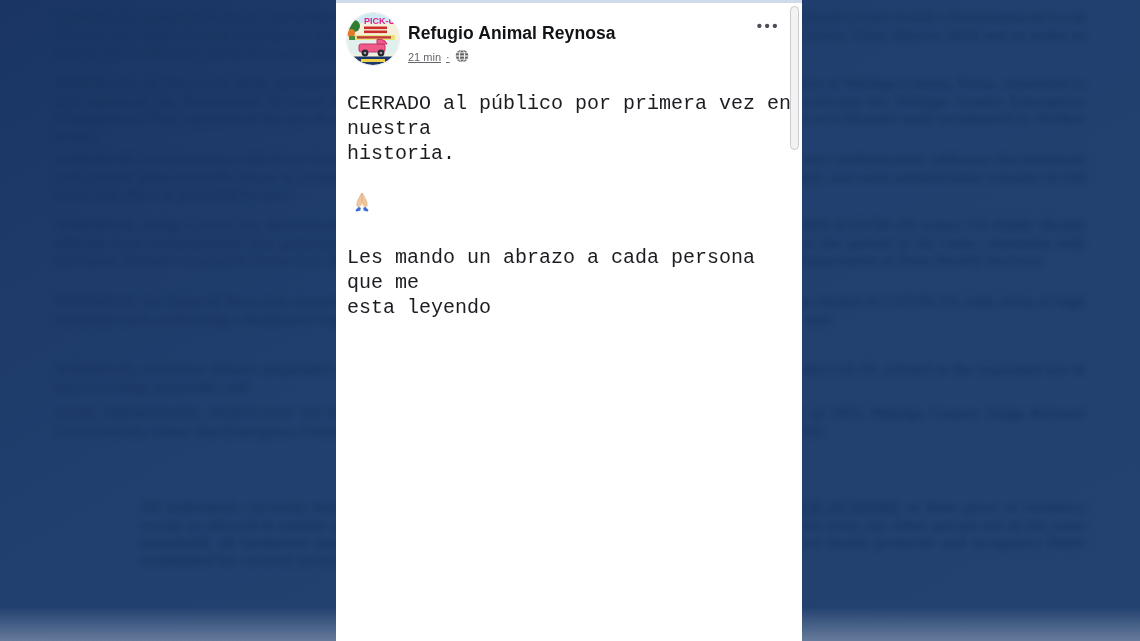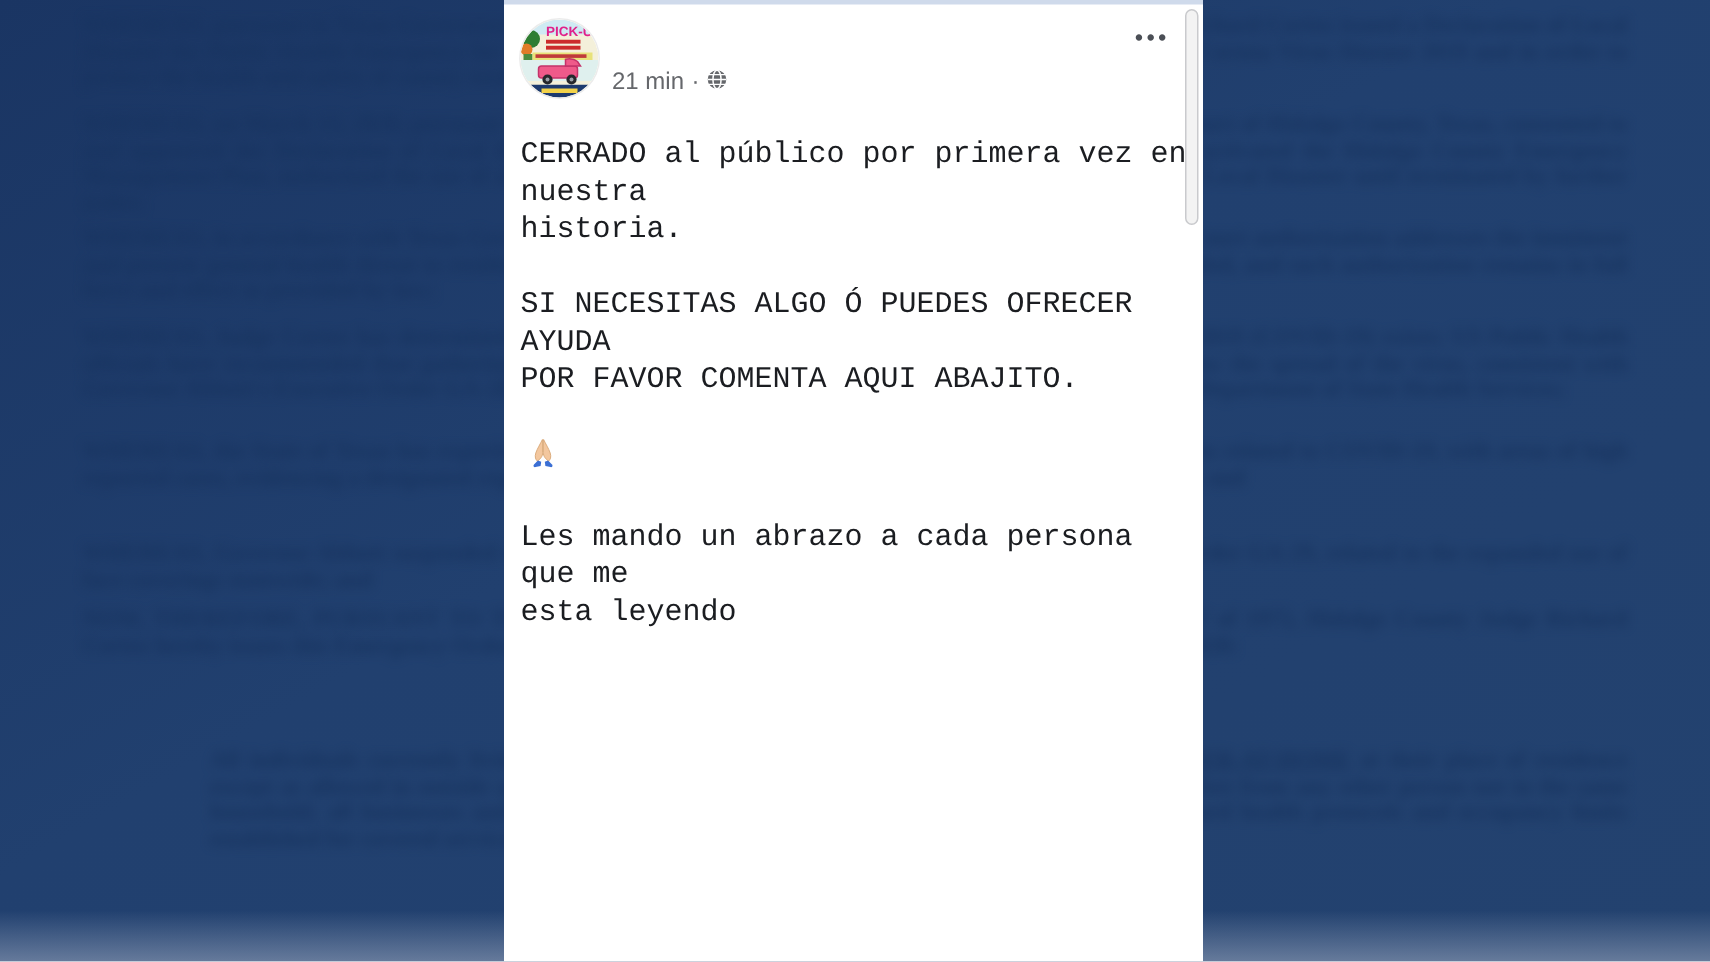--- a/index.html
+++ b/index.html
@@ -51,21 +51,21 @@
     position:absolute;top:3px;right:3px;width:7px;height:142px;
     background:var(--scrollbar-color);border:1px solid #c9cacd;border-radius:5px;
   }
   .post-header{display:flex;align-items:flex-end;padding:10px 14px 0 11px;}
   .avatar{width:52px;height:52px;border-radius:50%;overflow:hidden;flex:0 0 52px;
     box-shadow:0 0 0 1px rgba(0,0,0,.08);cursor:pointer;}
   .head-col{margin-left:9px;padding-top:4px;}
   .page-name{font-size:17.5px;font-weight:700;color:var(--page-name-color);
     letter-spacing:.1px;cursor:pointer;}
   .meta-row{display:flex;align-items:center;margin-top:4px;
-    font-size:16px;color:var(--meta-text-color);}
+    font-size:11px;color:var(--meta-text-color);text-decoration:underline;}
   .meta-sep{margin:0 5px;}
   .globe{display:inline-block;margin-top:1px;}
   .menu-dots{position:absolute;right:22px;top:14px;color:var(--menu-dots-color);
     font-size:15px;letter-spacing:2.5px;cursor:pointer;font-weight:700;}
   .post-body{margin:26px 0 0 0;padding:0 8px 0 11px;
     font-size:20px;line-height:25px;color:var(--body-text-color);}
   .post-body p{margin:0 0 25px 0;white-space:pre-wrap;font-family:Liberation Mono, monospace;}
   .emoji{vertical-align:-4px;margin-left:4px;}
 </style>
 </head>
@@ -113,42 +113,41 @@
             <circle cx="18" cy="40" r="3.4" fill="#26282c"></circle>
               <circle cx="18" cy="40" r="1.3" fill="#9aa0a8"></circle>
             <circle cx="34" cy="40" r="3.4" fill="#26282c"></circle>
               <circle cx="34" cy="40" r="1.3" fill="#9aa0a8"></circle>
             <rect x="0" y="43.5" width="52" height="9" fill="#1d3a6e"></rect>
             <rect x="14" y="46" width="24" height="3" fill="#f2d24a"></rect>
           </g>
         </svg>
       </div>
       <div class="head-col">
+        <div class="page-name">Refugio Animal Reynosa</div>
         <div class="meta-row">
           <span>21 min</span>
           <span class="meta-sep">·</span>
           <span class="globe">
             <svg width="14" height="14" viewBox="0 0 14 14">
               <circle cx="7" cy="7" r="6.2" fill="#65676b"></circle>
               <ellipse cx="7" cy="7" rx="2.7" ry="6.2" fill="none" stroke="#ffffff" stroke-width="1"></ellipse>
               <line x1="0.8" y1="7" x2="13.2" y2="7" stroke="#ffffff" stroke-width="1"></line>
               <line x1="1.6" y1="3.8" x2="12.4" y2="3.8" stroke="#ffffff" stroke-width="0.8"></line>
               <line x1="1.6" y1="10.2" x2="12.4" y2="10.2" stroke="#ffffff" stroke-width="0.8"></line>
             </svg>
           </span>
         </div>
       </div>
       <div class="menu-dots">•••</div>
     </div>
 
     <div class="post-body">
       <p>CERRADO al público por primera vez en nuestra
 historia.</p>
-      <p>SI NECESITAS ALGO Ó PUEDES OFRECER AYUDA
-POR FAVOR COMENTA AQUI ABAJITO.</p>
       <p><span class="emoji"><svg width="22" height="22" viewBox="0 0 22 22">
         <path d="M10.6 2 C9.2 5 7.2 8 6.2 11 C5.4 13.5 6 15.5 7.4 16.5 L9.6 14.2 C10.4 13.2 10.8 12 10.8 10.6 L10.8 3 Z" fill="#f3c79e" stroke="#d8a674" stroke-width="0.6"></path>
         <path d="M11.4 2 C12.8 5 14.8 8 15.8 11 C16.6 13.5 16 15.5 14.6 16.5 L12.4 14.2 C11.6 13.2 11.2 12 11.2 10.6 L11.2 3 Z" fill="#f3c79e" stroke="#d8a674" stroke-width="0.6"></path>
         <path d="M7.6 16 L5 18.6 C4.2 19.4 4.8 20.6 6 20.4 L9.4 19.6 L9.8 16.8 Z" fill="#3b6fd4"></path>
         <path d="M14.4 16 L17 18.6 C17.8 19.4 17.2 20.6 16 20.4 L12.6 19.6 L12.2 16.8 Z" fill="#3b6fd4"></path>
       </svg></span></p>
       <p>Les mando un abrazo a cada persona que me
 esta leyendo</p>
     </div>
 

